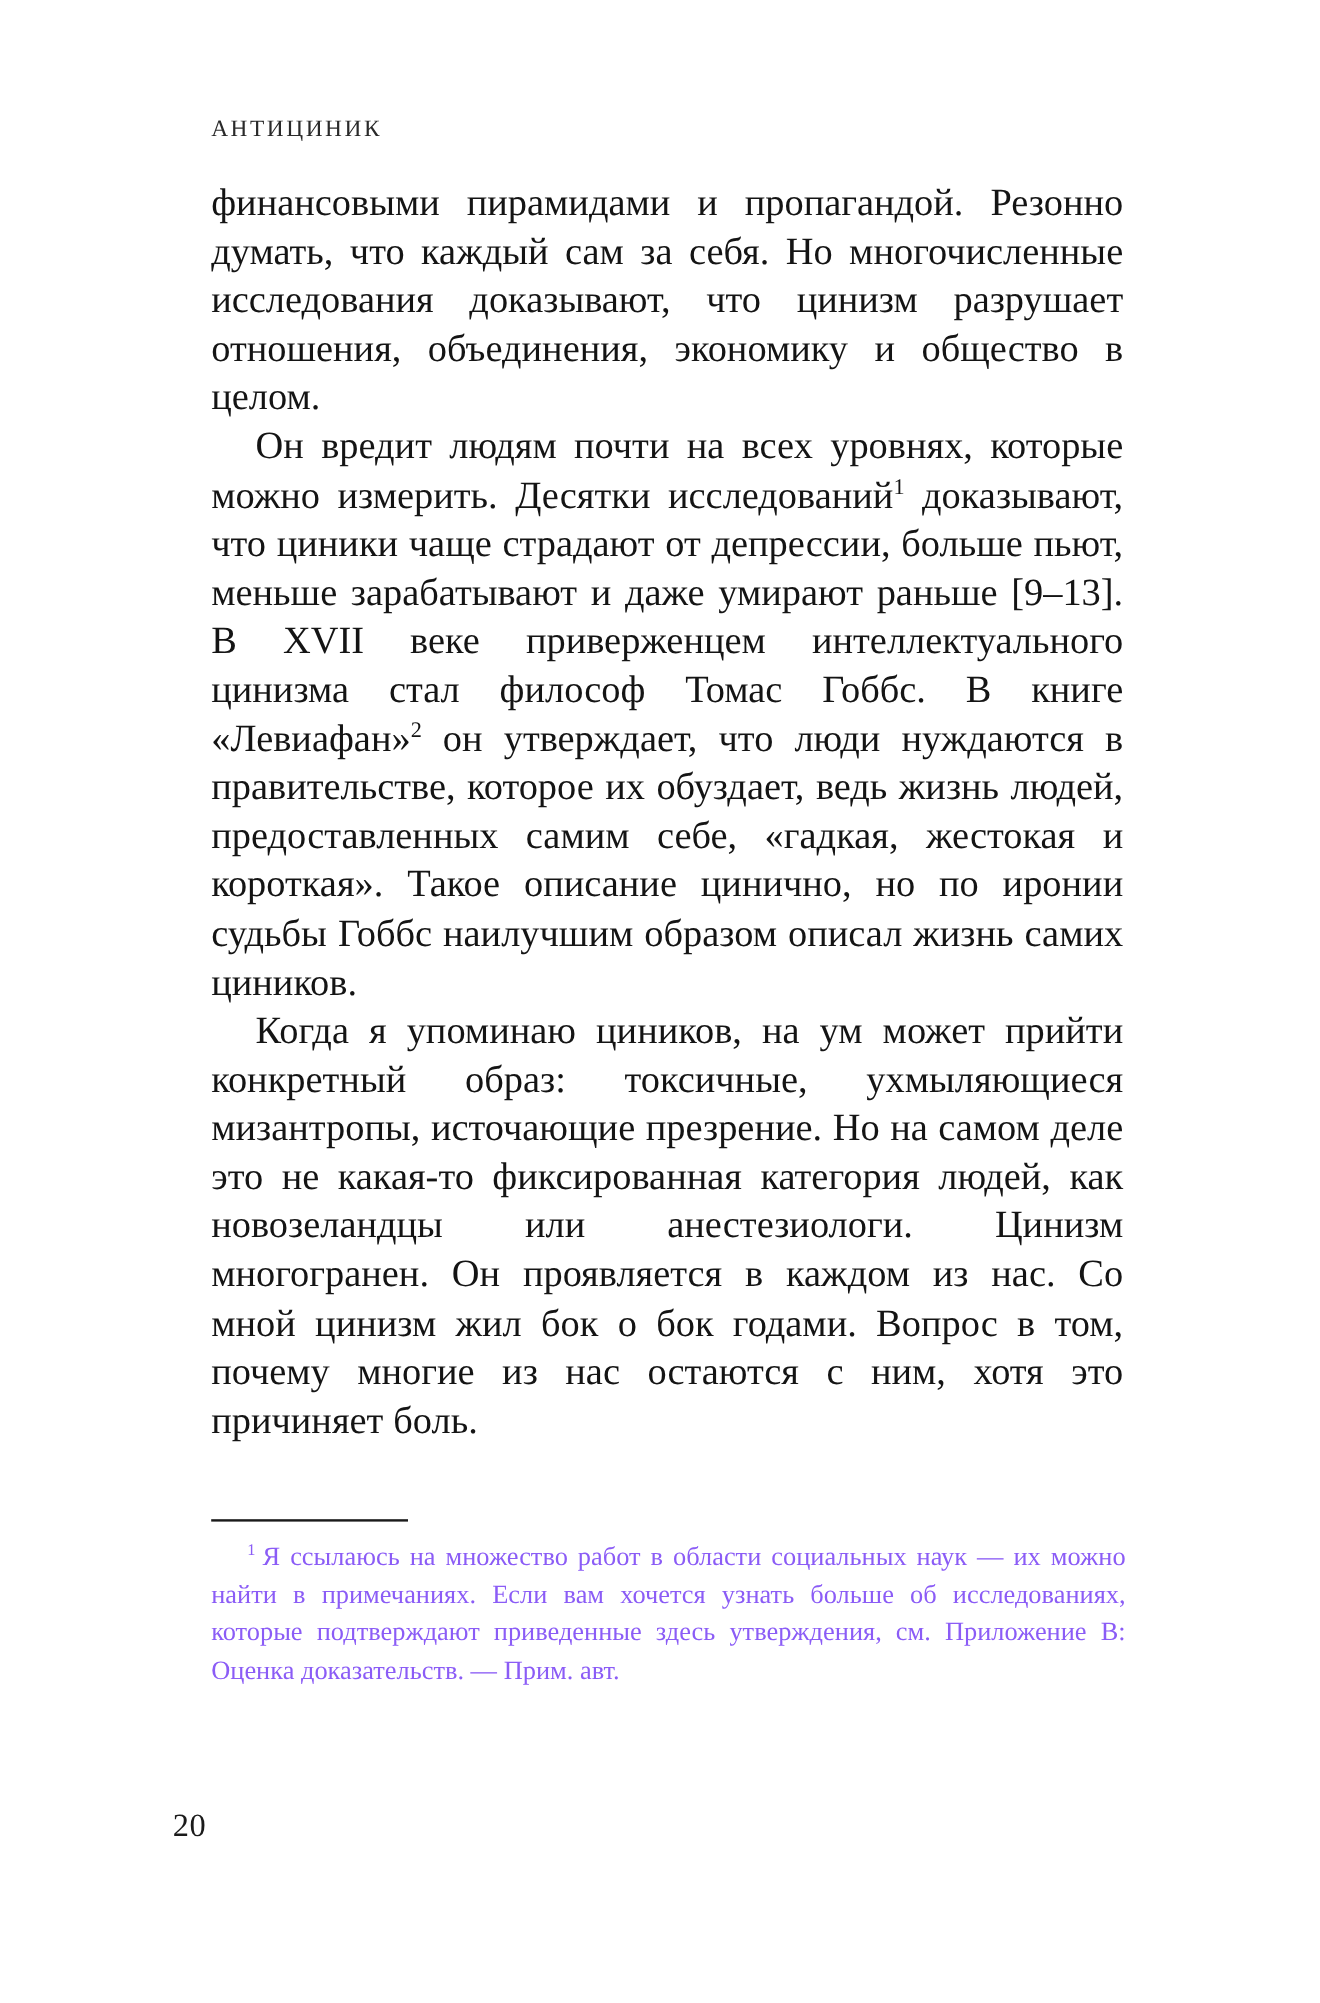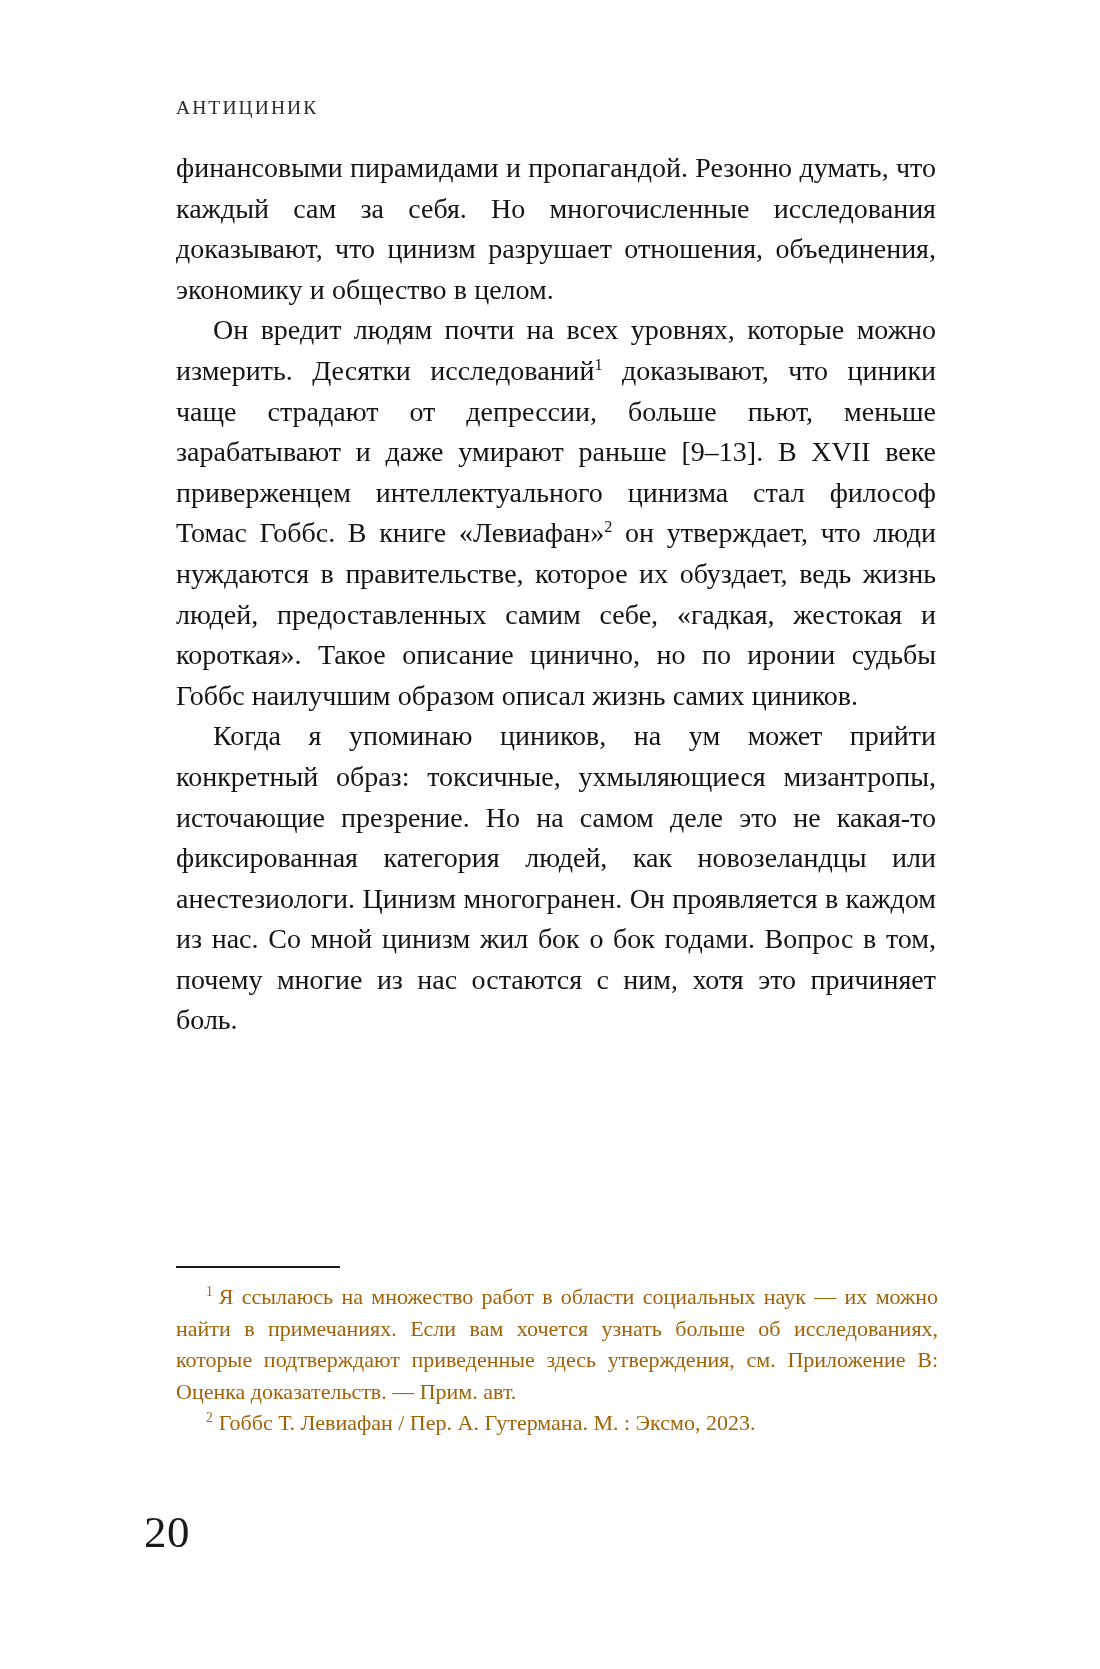--- a/index.html
+++ b/index.html
@@ -40,21 +40,21 @@
   
   .textblock {
     position: absolute;
     left: 176px;
     top: 148px;
     width: 760px;
   }
 
   p.body-par {
     margin: 0;
-    font-size: 28px;
+    font-size: 32px;
     line-height: 40.6px;
     text-align: justify;
     text-justify: inter-word;
     text-indent: 0;
     color: #141414;
     hyphens: manual;
     word-spacing: 0.2px;
   }
   p.body-par.indented {
     text-indent: 37px;
@@ -79,38 +79,38 @@
     width: 164px;
     height: 2px;
     background: #1a1a1a;
     margin: 0 0 13px 0;
   }
   p.footnote {
     margin: 0;
     font-size: 22px;
     line-height: 31.5px;
     text-align: justify;
-    color: #a16207;
+    color: #8b5cf6;
   }
   p.footnote.first-line-indent {
     text-indent: 30px;
   }
   .fn-num {
     font-size: 0.62em;
     vertical-align: super;
     line-height: 0;
     margin-right: 6px;
   }
 
   
   .folio {
     position: absolute;
     left: 144px;
     top: 1506px;
-    font-size: 45px;
+    font-size: 27px;
     color: #1a1a1a;
     letter-spacing: 0.5px;
   }
 </style>
 </head>
 <body>
 
 <div class="page">
 
   <div class="running-head">АНТИЦИНИК</div>
@@ -133,20 +133,17 @@
 
   </div>
 
   <div class="footnotes">
     <div class="fn-rule"></div>
 
     <p class="footnote first-line-indent">
       <span class="fn-num">1</span><span>Я ссылаюсь на </span><span class="it">множество</span><span> работ в области социальных наук — их можно найти в примечаниях. Если вам хочется узнать больше об исследованиях, которые подтверждают приведенные здесь утверждения, см. Приложение B: Оценка доказательств. — </span><span class="it">Прим. авт.</span>
     </p>
 
-    <p class="footnote first-line-indent">
-      <span class="fn-num">2</span><span>Гоббс Т. Левиафан / Пер. А. Гутермана. М. : Эксмо, 2023.</span>
-    </p>
   </div>
 
   <div class="folio">20</div>
 
 </div>
 
 </body></html>

